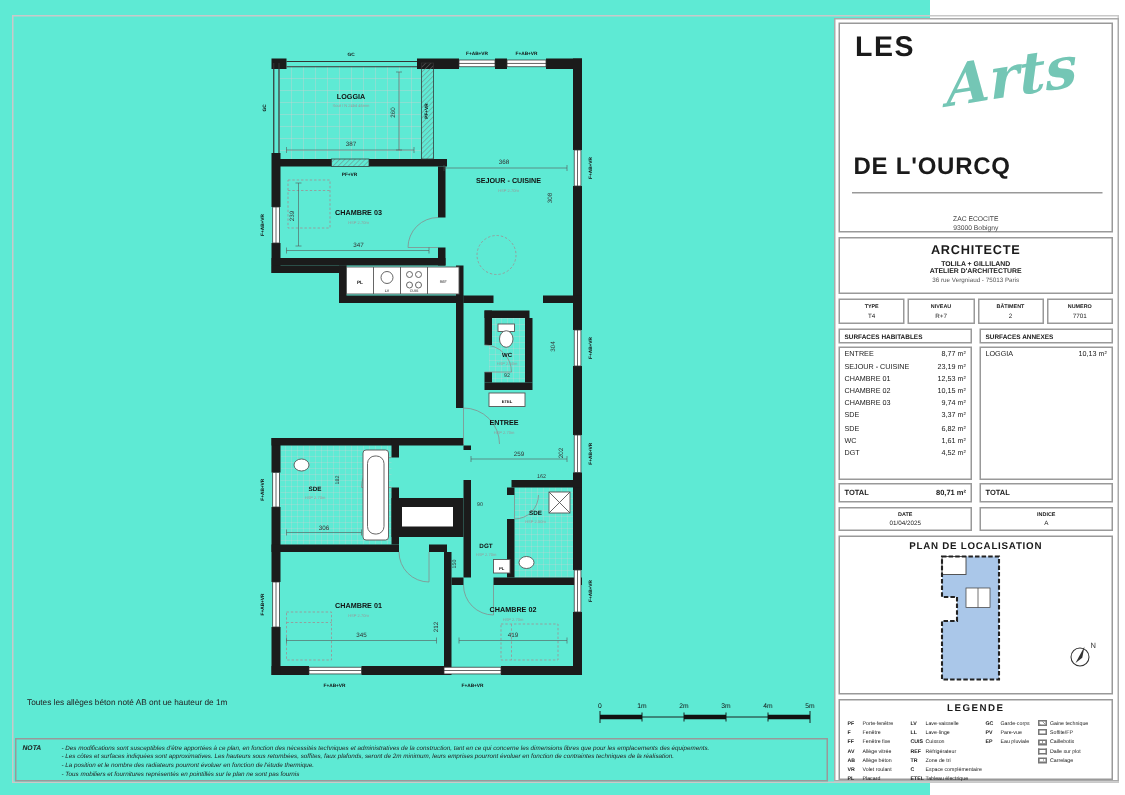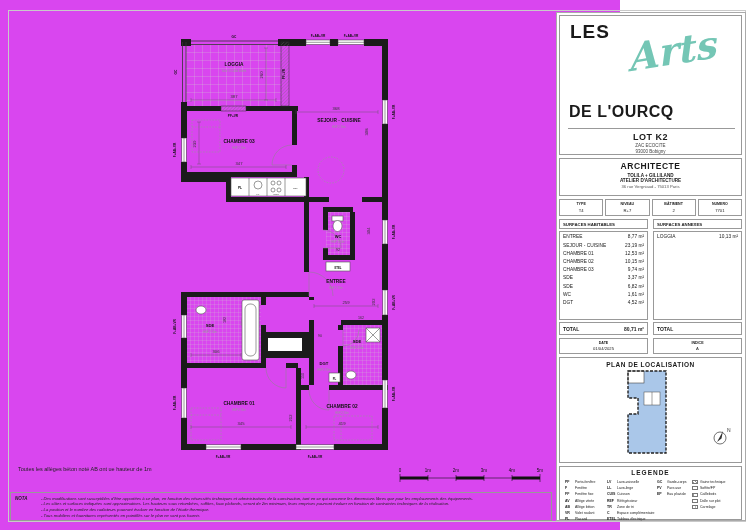--- a/index.html
+++ b/index.html
@@ -1,17 +1,17 @@
 <!DOCTYPE html>
 <html><head>
 <meta charset="utf-8">
 <style>
   * { margin:0; padding:0; box-sizing:border-box; }
   html,body { width:750px; height:530px; background:#fff; font-family:"Liberation Sans", sans-serif; color:#1a1a1a; overflow:hidden; }
-  #sheet { position:relative; width:620px; height:530px; background:#d946ef; }
+  #sheet { position:relative; width:620px; height:530px; background:#5eead4; }
   .frame { position:absolute; left:8px; top:10px; width:738px; height:512px; border:1px solid #c9c9c9; }
   
   #panel { position:absolute; left:556px; top:12px; width:190px; height:509px; border:1px solid #aaa; background:#fff; }
   .box { position:absolute; border:1px solid #999; background:#fff; }
   .ctr { text-align:center; }
   
   .logo-les { position:absolute; left:10px; top:5px; font-size:19px; font-weight:800; letter-spacing:1px; }
   .logo-app { position:absolute; left:7px; top:20px; font-size:40px; font-weight:800; letter-spacing:-2px; }
   .logo-arts { position:absolute; left:70px; top:12px; font-size:38px; font-weight:700; font-style:italic; font-family:"DejaVu Serif", serif; color:#74c6b5; transform:rotate(-9deg) skewX(-6deg); }
   .logo-ourcq { position:absolute; left:9px; top:87px; font-size:16px; font-weight:800; letter-spacing:0.5px;text-align:center; }
@@ -335,21 +335,20 @@
       </div>
   </div>
 
   <div id="panel">
 
     <div class="box" style="left:2px;top:2px;width:183px;height:140px;">
       <div class="logo-les">LES</div>
       <div class="logo-arts">Arts</div>
       <div class="logo-ourcq">DE L'OURCQ</div>
       <div class="logo-div"></div>
-      <div class="lot-title ctr">LOT K2</div>
       <div class="lot-sub1 ctr">ZAC ECOCITE</div>
       <div class="lot-sub2 ctr">93000 Bobigny</div>
     </div>
 
     <div class="box ctr" style="left:2px;top:145px;width:183px;height:38px;">
       <div class="arch-t">ARCHITECTE</div>
       <div class="arch-n">TOLILA + GILLILAND</div>
       <div class="arch-s">ATELIER D'ARCHITECTURE</div>
       <div class="arch-a">36 rue Vergniaud - 75013 Paris</div>
     </div>

